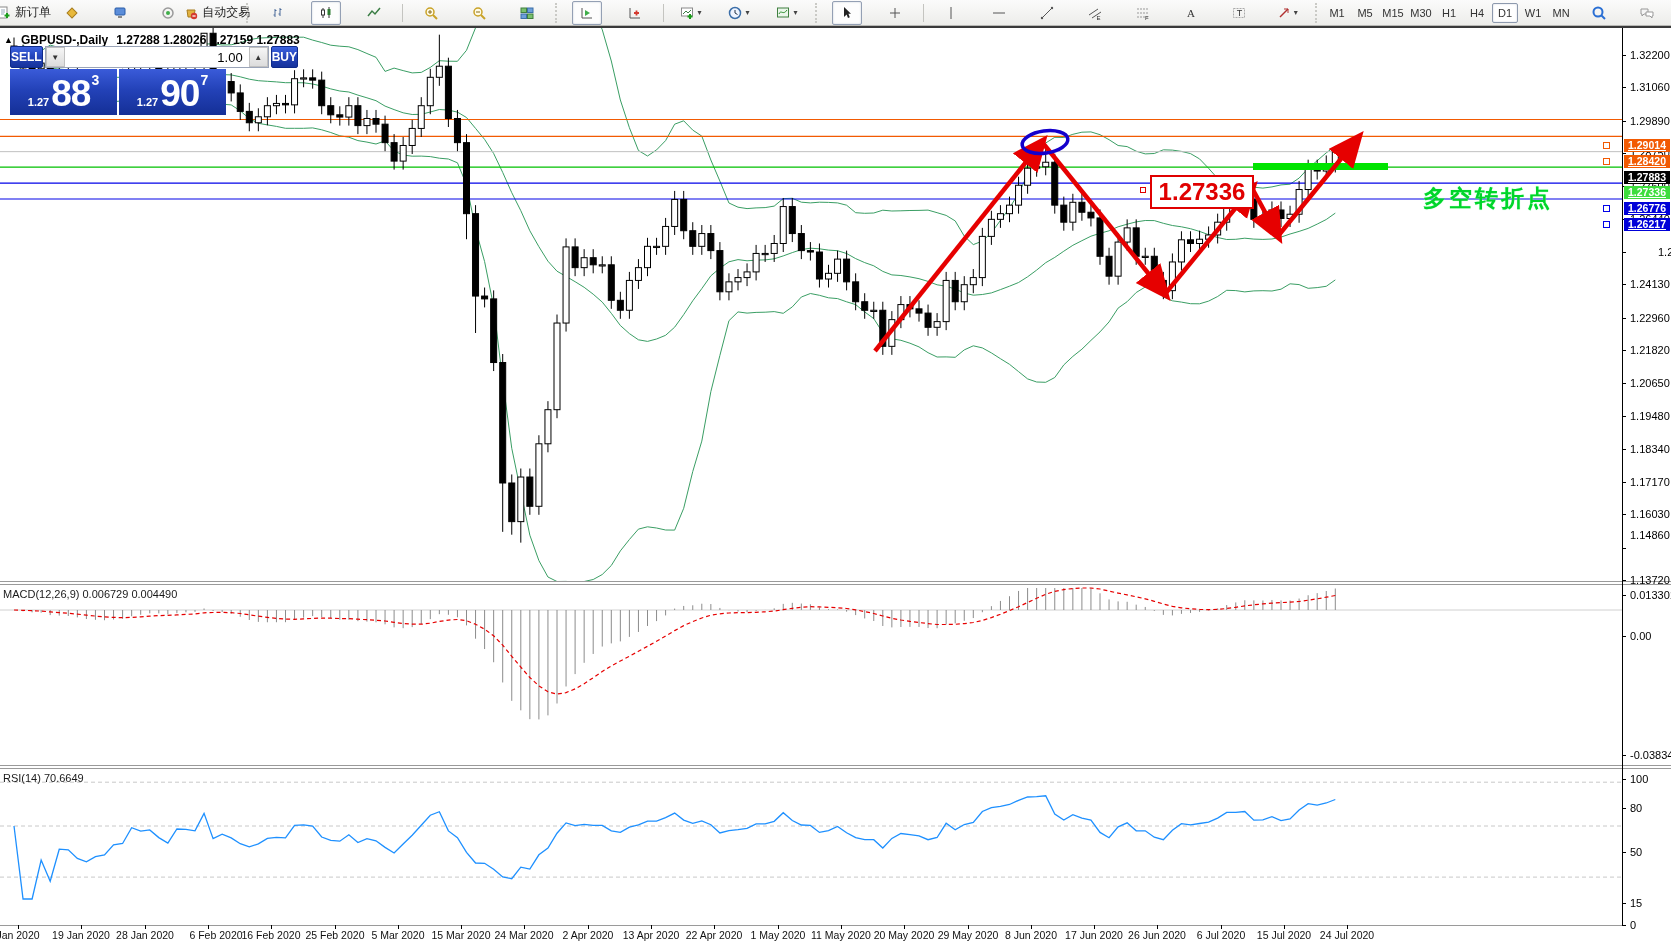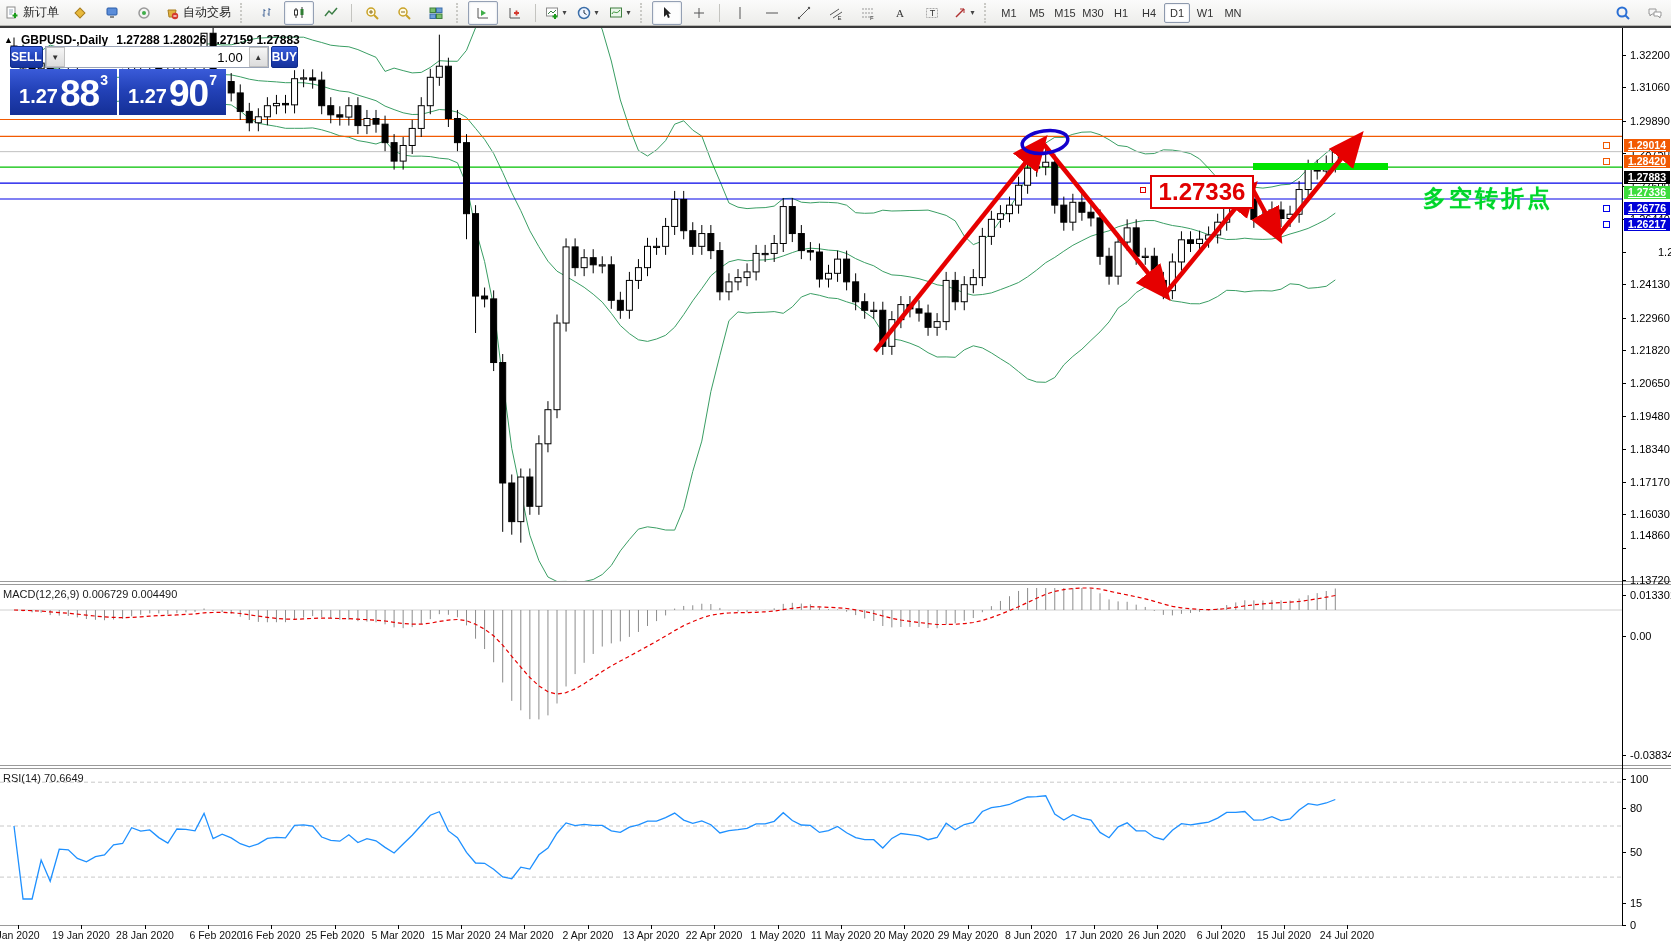--- a/index.html
+++ b/index.html
@@ -1,19 +1,19 @@
 <!DOCTYPE html>
 <html><head>
 <meta charset="utf-8">
 <style>
   html,body{margin:0;padding:0;background:#e8e8e8;font-family:"Liberation Sans","DejaVu Sans",sans-serif;}
   #app{position:relative;width:1671px;height:944px;background:#fff;overflow:hidden;}
   
   .toolbar{position:absolute;left:0;top:0;width:1671px;height:26px;background:linear-gradient(#fbfbfb,#ededea);border-bottom:1px solid #b8b8b4;display:flex;align-items:center;box-sizing:border-box;}
-  .tb-btn{height:22px;min-width:22px;display:flex;align-items:center;justify-content:center;margin:0 1px;border:1px solid transparent;border-radius:2px;padding:0 3px;cursor:default;}
+  .tb-btn{height:22px;min-width:22px;display:flex;align-items:center;justify-content:center;margin:0 9px;border:1px solid transparent;border-radius:2px;padding:0 3px;cursor:default;}
   .tb-btn.sel{background:#fdfdfd;border:1px solid #94a0b4;box-shadow:inset 0 0 2px #c5ccd8;}
   .tb-btn svg{display:block;}
   .tb-lbl{font-size:12px;color:#222;margin-left:4px;white-space:nowrap;}
   .tb-caret{font-size:8px;color:#444;margin-left:3px;}
   .tb-sep-line{width:1px;height:18px;background:#c4c4c0;margin:0 4px;}
   .tb-sep-grip{width:5px;height:20px;margin:0 4px;border-left:2px dotted #cacac6;}
   .tf-btn{height:18px;min-width:24px;display:flex;align-items:center;justify-content:center;font-size:11px;color:#333;border:1px solid transparent;margin:0 1px;border-radius:2px;}
   .tf-btn.sel{background:#fff;border:1px solid #8d99ad;box-shadow:inset 0 0 2px #ccd2dc;}
   .tb-spacer{flex:1;}
   
@@ -31,21 +31,21 @@
   .handle{position:absolute;width:7px;height:7px;background:#fff;box-sizing:border-box;transform:translate(-3px,-4px);}
   
   .ocl{position:absolute;left:10px;top:18px;width:216px;}
   .ocl-row1{display:flex;height:22px;}
   .ocl-btn{width:48px;background:linear-gradient(#3c63e0,#2545bc 45%,#16339c);border:1px solid #0e2a8a;color:#fff;font-size:12px;font-weight:bold;display:flex;align-items:center;justify-content:center;border-radius:2px;}
   .vol-wrap{flex:1;display:flex;border:1px solid #9aa4b8;background:#fff;margin:0 2px;}
   .vol-spin{width:17px;background:linear-gradient(#f6f6f6,#dcdcdc);border:1px solid #c0c0c0;font-size:8px;color:#333;display:flex;align-items:center;justify-content:center;}
   .vol-input{flex:1;border:0;font-size:13px;text-align:right;padding-right:6px;outline:none;font-family:"Liberation Sans",sans-serif;}
   .ocl-row2{display:flex;height:46px;margin-top:1px;gap:2px;}
   .ocl-price{flex:1;background:linear-gradient(180deg,#3a5bd9,#2342b8 45%,#142f96);color:#fff;display:flex;align-items:flex-end;justify-content:center;padding-bottom:2px;}
-  .p-small{font-size:20px;font-weight:bold;margin:16px 2px 5px 0;}
+  .p-small{font-size:11px;font-weight:bold;margin:16px 2px 5px 0;}
   .p-big{font-size:37px;font-weight:bold;line-height:38px;letter-spacing:-1px;}
   .p-sup{font-size:14px;font-weight:bold;margin:3px 0 0 1px;align-self:flex-start;}
   
   .ind-lbl{position:absolute;left:3px;font-size:11px;color:#1a1a1a;}
   
   .red-box{position:absolute;border:2px solid #e00000;background:#fff;color:#e00000;font-size:24px;font-weight:bold;display:flex;align-items:center;justify-content:center;font-family:"Liberation Sans",sans-serif;}
   .note-text{position:absolute;color:#00d52a;font-size:23px;font-weight:bold;font-family:"DejaVu Serif",serif;letter-spacing:3px;white-space:nowrap;text-shadow:0 0 1px #7dff9d;}
   .date-lbl{position:absolute;top:901px;font-size:10.5px;color:#111;transform:translateX(-50%);white-space:nowrap;}
   .dtick{position:absolute;top:897px;width:1px;height:4px;background:#000;}
 </style>

